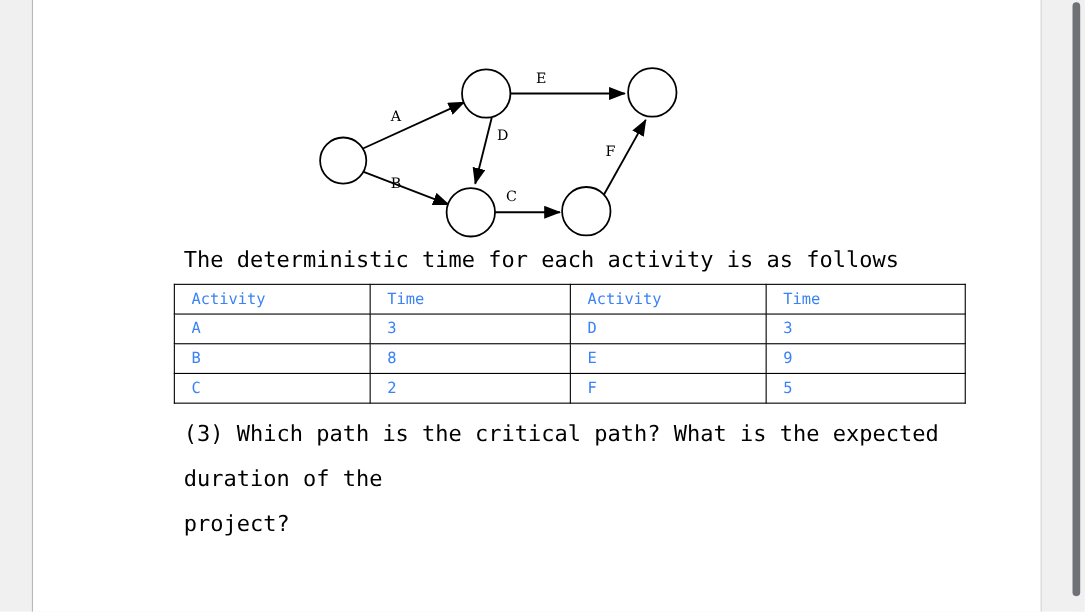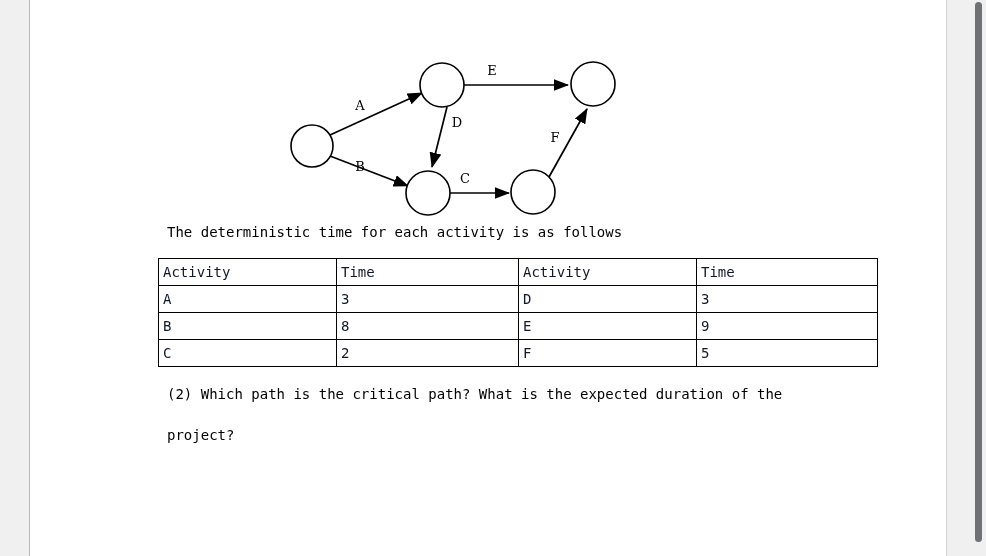--- a/index.html
+++ b/index.html
@@ -73,21 +73,21 @@
   .edge-label {
     font-family: "DejaVu Serif", "Liberation Serif", serif;
     font-size: 13px;
     fill: #000000;
   }
 
   
   .doc-text {
     position: absolute;
     font-family: "DejaVu Sans Mono", "Liberation Mono", monospace;
-    font-size: 14px;
+    font-size: 20px;
     color: #000000;
     white-space: pre;
     letter-spacing: 0px;
   }
   #intro-line {
     left: 137px;
     top: 224px;
   }
   #question-1 {
     left: 137px;
@@ -111,23 +111,23 @@
     top: 258px;
     width: 719px;
     border-collapse: collapse;
     table-layout: fixed;
     font-family: "DejaVu Sans Mono", "Liberation Mono", monospace;
     font-size: 14px;
   }
   #activity-table td {
     border: 1px solid #000000;
     height: 27px;
-    padding: 0 0 0 4px;
+    padding: 0 0 0 15px;
     vertical-align: middle;
-    color: #0f172a;
+    color: #3b82f6;
     box-sizing: border-box;
   }
   #activity-table col.c-act  { width: 178px; }
   #activity-table col.c-time { width: 182px; }
   #activity-table col.c-act2 { width: 178px; }
   #activity-table col.c-time2{ width: 181px; }
 </style>
 </head>
 <body>
 
@@ -198,21 +198,21 @@
       </tr>
       <tr>
         <td>C</td>
         <td>2</td>
         <td>F</td>
         <td>5</td>
       </tr>
     </tbody>
   </table>
 
-  <div class="doc-text" id="question-1">(2) Which path is the critical path? What is the expected duration of the
+  <div class="doc-text" id="question-1">(3) Which path is the critical path? What is the expected duration of the
 project?</div>
 
 
 </div>
 
 <div id="scrollbar-track">
   <div id="scrollbar-thumb"></div>
 </div>
 
 </body></html>

